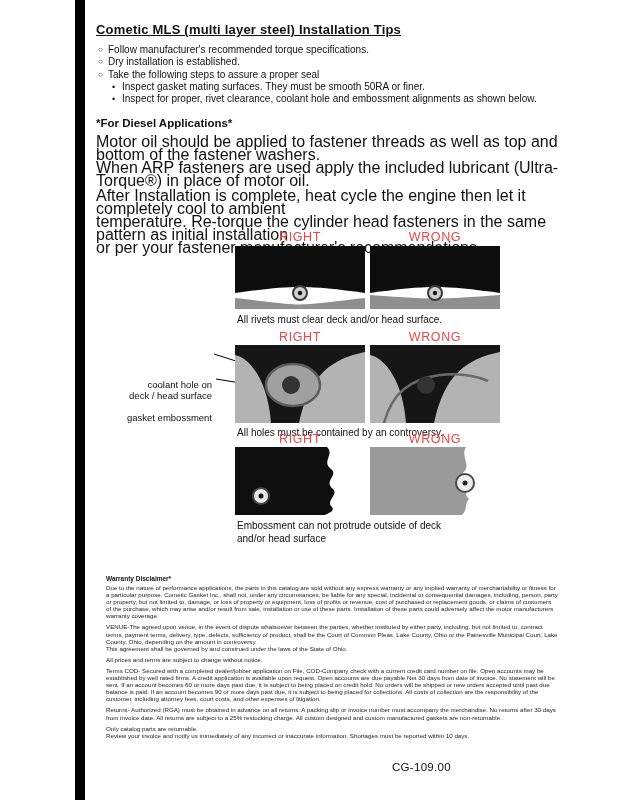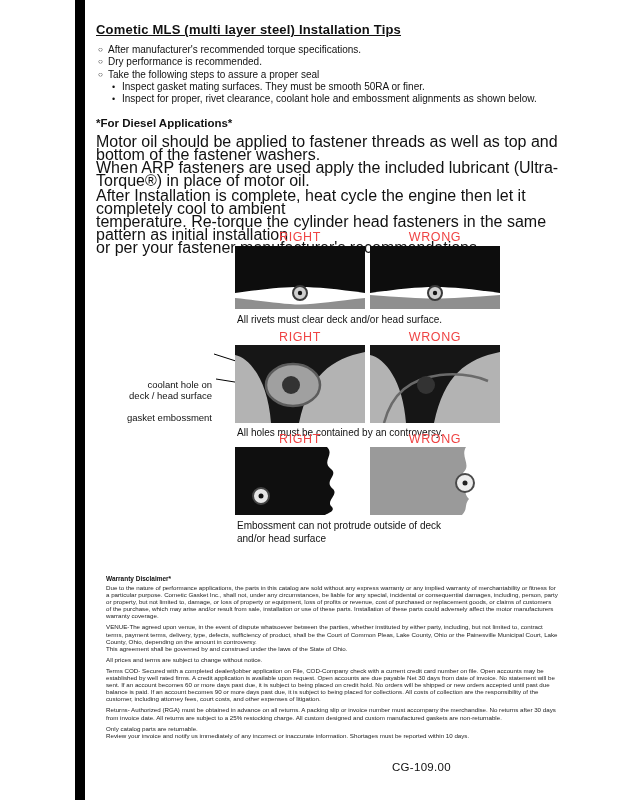--- a/index.html
+++ b/index.html
@@ -42,25 +42,25 @@
 
 <div class="page">
 
   <div class="leftbar abs"></div>
 
   <h1 class="title abs">Cometic MLS (multi layer steel) Installation Tips</h1>
 
   <div class="bullets abs">
     <div class="bullet-row">
       <span class="marker">○</span>
-      <span>After manufacturer's recommended torque specifications.</span>
+      <span>Follow manufacturer's recommended torque specifications.</span>
     </div>
     <div class="bullet-row">
       <span class="marker">○</span>
-      <span>Dry performance is recommended.</span>
+      <span>Dry installation is established.</span>
     </div>
     <div class="bullet-row">
       <span class="marker">○</span>
       <span>Take the following steps to assure a proper seal</span>
     </div>
     <div class="bullet-row sub">
       <span class="marker">•</span>
       <span>Inspect gasket mating surfaces.  They must be smooth 50RA or finer.</span>
     </div>
     <div class="bullet-row sub">

